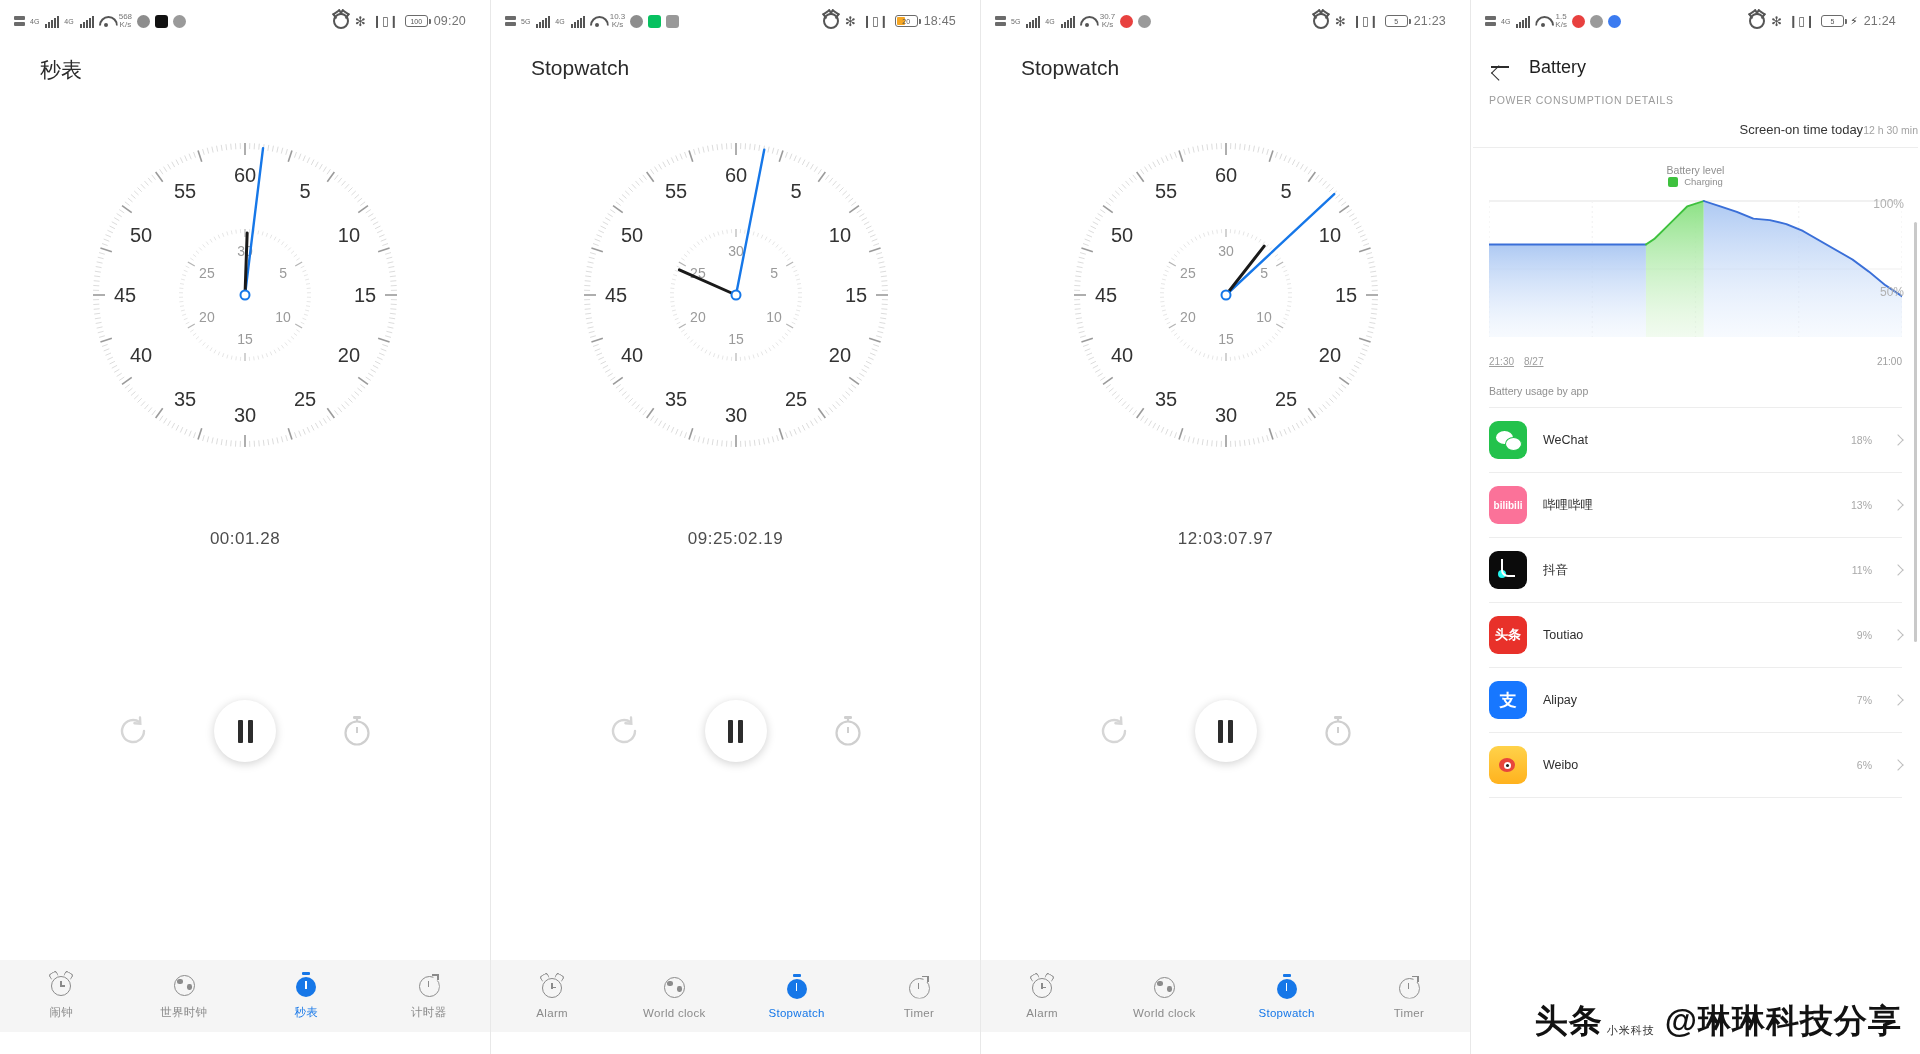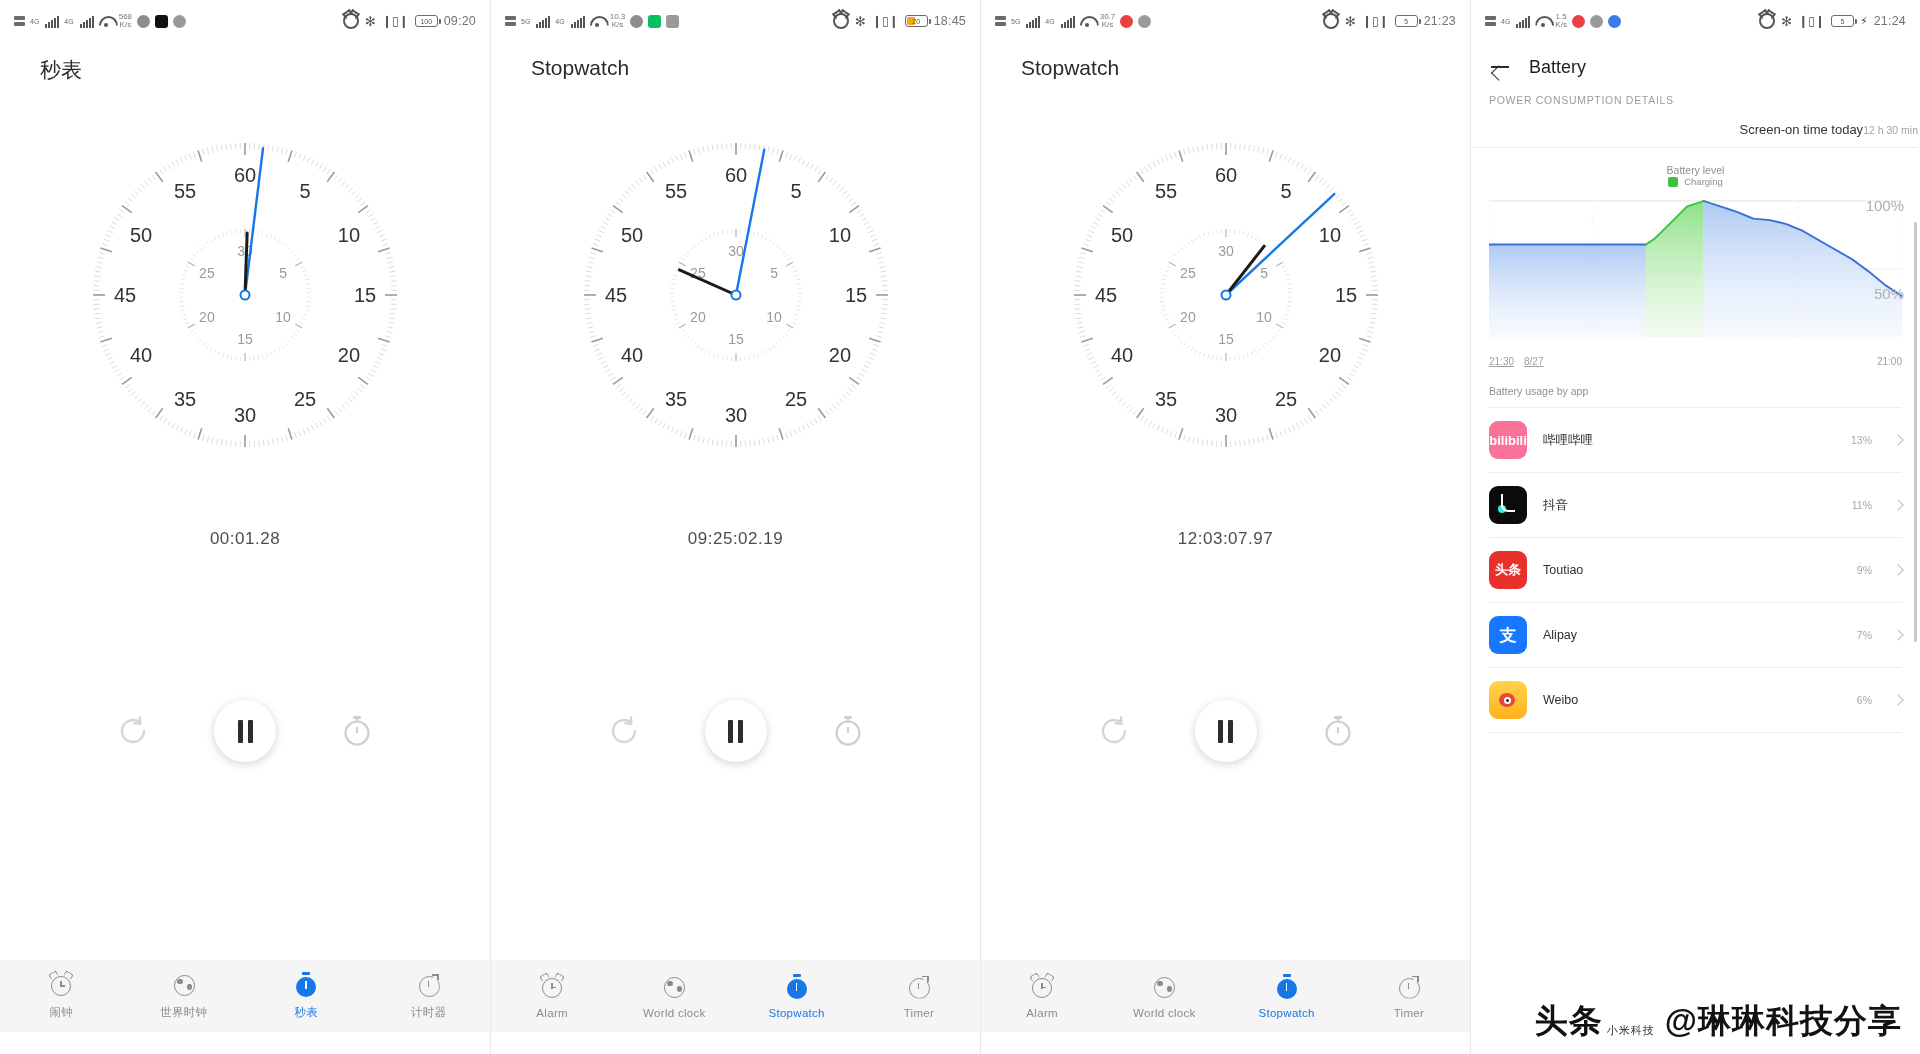--- a/index.html
+++ b/index.html
@@ -12,21 +12,21 @@
   }
   .strip{display:flex;width:1920px;height:1054px;}
   .panel{position:relative;height:1054px;background:#fff;box-sizing:border-box;}
   .p1{width:490px;}
   .p2{width:490px;border-left:1px solid #e8e8e8;}
   .p3{width:490px;border-left:1px solid #e8e8e8;}
   .p4{width:450px;border-left:1px solid #e8e8e8;}
 
   
   .statusbar{
-    position:absolute;top:0;left:0;right:0;height:42px;
+    position:absolute;top:0;left:0;right:10px;height:42px;
     display:flex;align-items:center;justify-content:space-between;
     padding:0 14px;box-sizing:border-box;
     font-size:11px;color:#4a4a4a;
   }
   .sb-left,.sb-right{display:flex;align-items:center;gap:5px;}
   .sb-right{gap:6px;}
   .sig{display:flex;align-items:flex-end;gap:1px;height:13px;}
   .sig i{display:block;width:2px;background:#555;}
   .sig i:nth-child(1){height:4px}
   .sig i:nth-child(2){height:6px}
@@ -181,21 +181,21 @@
 
   .chart-head{
     margin:0 20px;padding:16px 0 4px 0;display:flex;align-items:center;justify-content:space-between;flex-direction:column;
   }
   .chart-head .lbl{font-size:10.5px;color:#8f8f8f;}
   .legend{display:flex;align-items:center;gap:6px;font-size:9.5px;color:#8f8f8f;}
   .legend .swatch{width:10px;height:10px;background:#3ec13e;border-radius:2px;}
 
   .chart-wrap{margin:4px 18px 0 18px;position:relative;height:170px;}
   .chart-svg{display:block;width:100%;height:152px;}
-  .chart-ylab{position:absolute;right:-2px;font-size:15px;color:#b0b0b0;text-align:right;}
+  .chart-ylab{position:absolute;right:-2px;font-size:12px;color:#b0b0b0;text-align:right;}
   .chart-ylab.top{top:2px;}
   .chart-ylab.mid{top:90px;}
   .chart-xaxis{
     position:absolute;left:0;right:0;bottom:-2px;display:flex;justify-content:space-between;
     font-size:10px;color:#9e9e9e;
   }
   .chart-xaxis .lgroup{display:flex;gap:10px;text-decoration:underline;}
 
   .usage-head{margin:20px 18px 0 18px;font-size:10.5px;color:#8f8f8f;padding-bottom:10px;border-bottom:1px solid #ededed;}
   .app-row{
@@ -205,21 +205,21 @@
   .app-row:last-child{border-bottom:none;}
   .app-ico{width:38px;height:38px;border-radius:9px;flex:none;position:relative;overflow:hidden;
            display:flex;align-items:center;justify-content:center;color:#fff;font-size:11px;font-weight:bold;}
   .app-name{flex:1;font-size:12.5px;color:#2e2e2e;}
   .app-pct{font-size:10.5px;color:#a8a8a8;}
   .chev{width:7px;height:7px;border-top:1.4px solid #bdbdbd;border-right:1.4px solid #bdbdbd;transform:rotate(45deg);flex:none;margin-left:6px;}
 
   .ico-wechat{background:#23c24c;}
   .ico-wechat .bub1{position:absolute;left:7px;top:10px;width:17px;height:13px;background:#fff;border-radius:50%;}
   .ico-wechat .bub2{position:absolute;left:16px;top:16px;width:15px;height:12px;background:#fff;border-radius:50%;border:1.5px solid #23c24c;}
-  .ico-bili{background:#fb7299;font-size:13px;}
+  .ico-bili{background:#fb7299;font-size:10px;}
   .ico-tiktok{background:#0b0b0b;}
   .ico-tiktok .note{position:absolute;left:12px;top:8px;width:12px;height:16px;border:2px solid #fff;border-top:none;border-right:none;border-radius:0 0 0 7px;}
   .ico-tiktok .dot{position:absolute;left:9px;top:19px;width:8px;height:8px;border-radius:50%;background:#25f4ee;}
   .ico-toutiao{background:#e8312a;font-size:13px;}
   .ico-alipay{background:#1777ff;font-size:17px;}
   .ico-weibo{background:linear-gradient(#ffd24a,#ffb21e);}
   .ico-weibo .eye{position:absolute;left:10px;top:12px;width:16px;height:14px;background:#e8463c;border-radius:50%;}
   .ico-weibo .pupil{position:absolute;left:15px;top:16px;width:7px;height:7px;background:#fff;border-radius:50%;}
   .ico-weibo .pupil::after{content:"";position:absolute;left:2px;top:2px;width:3px;height:3px;background:#222;border-radius:50%;}
 
@@ -1654,20 +1654,29 @@
             <span>21:30</span>
             <span>8/27</span>
           </span>
           <span>21:00</span>
         </div>
       </div>
 
       <div class="usage-head">Battery usage by app</div>
 
       <div class="app-row">
+        <div class="app-ico ico-wechat">
+            <div class="bub1"></div>
+            <div class="bub2"></div>
+          </div>
+        <span class="app-name">WeChat</span>
+        <span class="app-pct">18%</span>
+        <span class="chev"></span>
+      </div>
+      <div class="app-row">
         <div class="app-ico ico-bili">
             <span>bilibili</span>
           </div>
         <span class="app-name">哔哩哔哩</span>
         <span class="app-pct">13%</span>
         <span class="chev"></span>
       </div>
       <div class="app-row">
         <div class="app-ico ico-tiktok">
             <div class="dot"></div>

